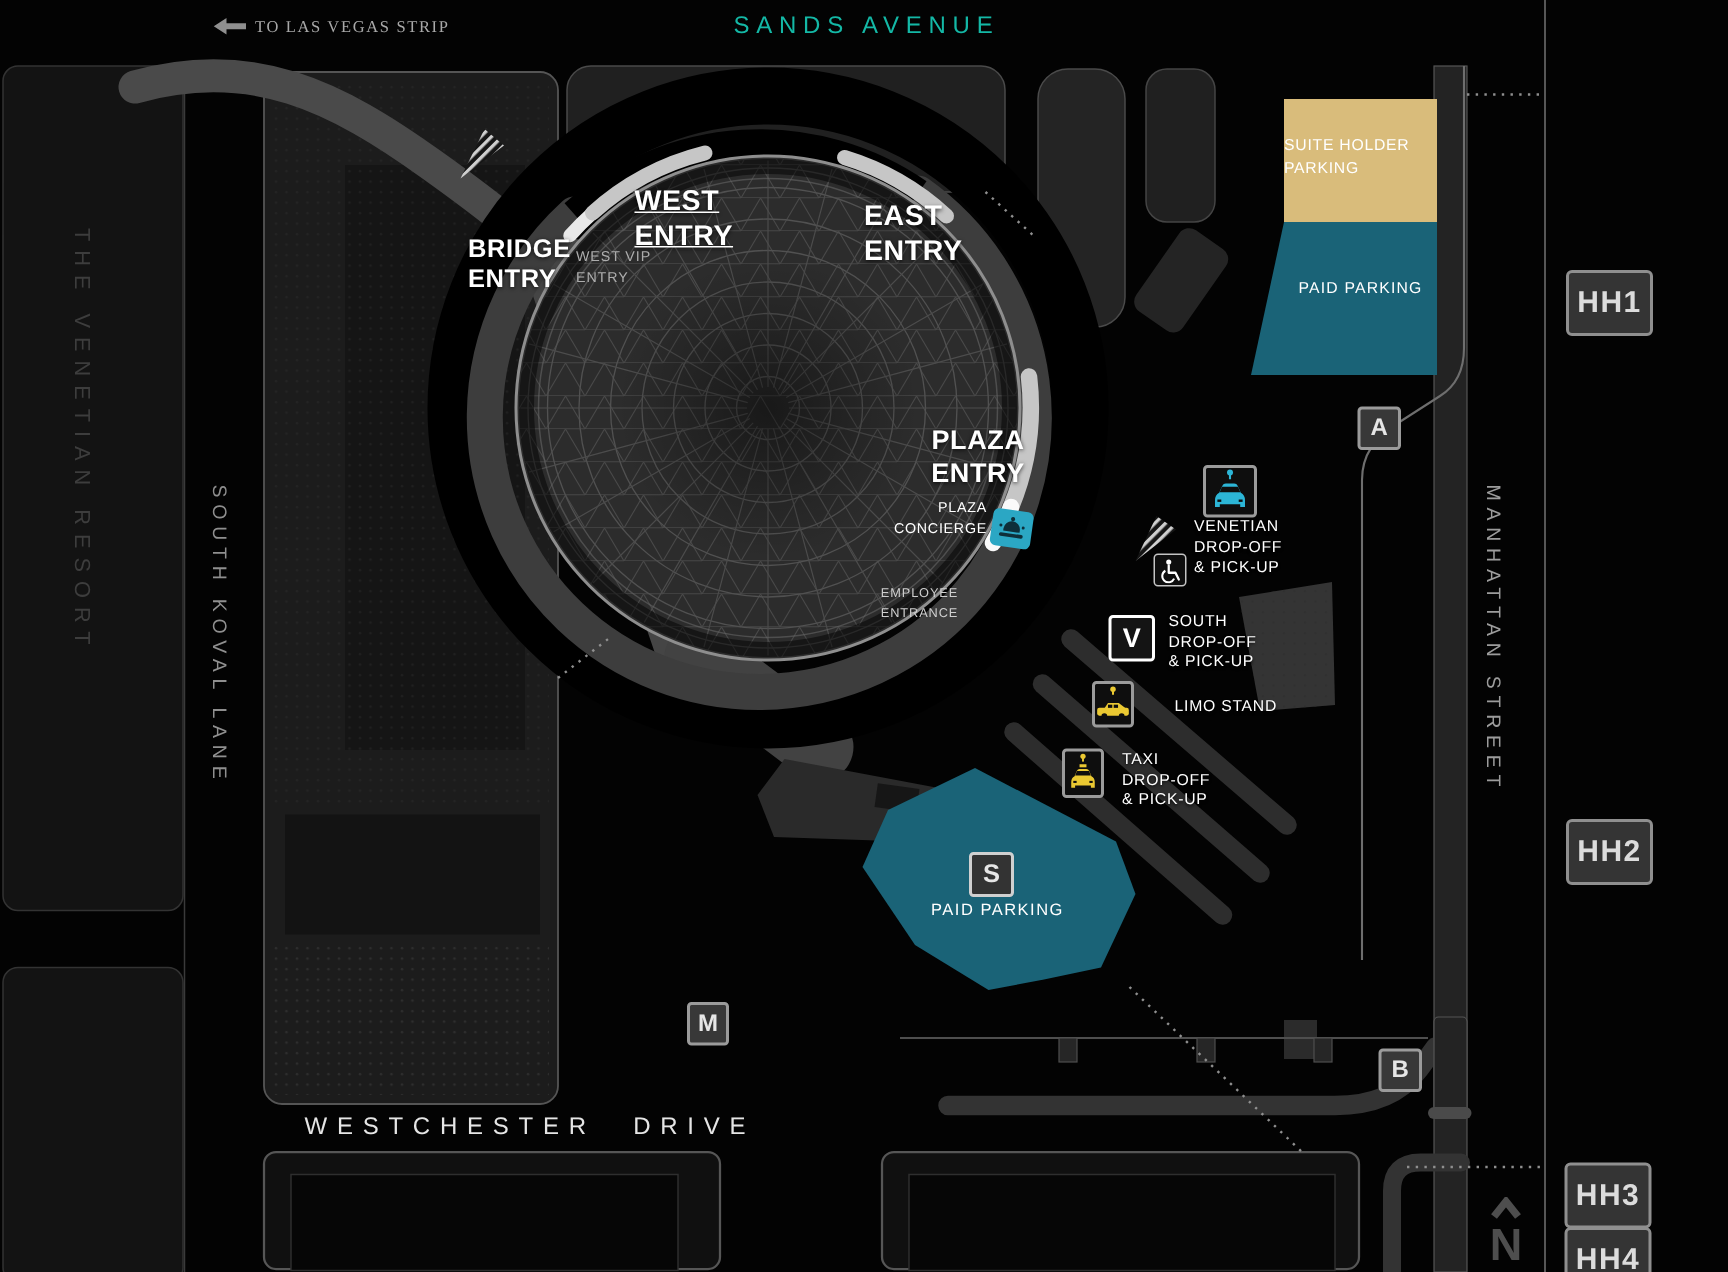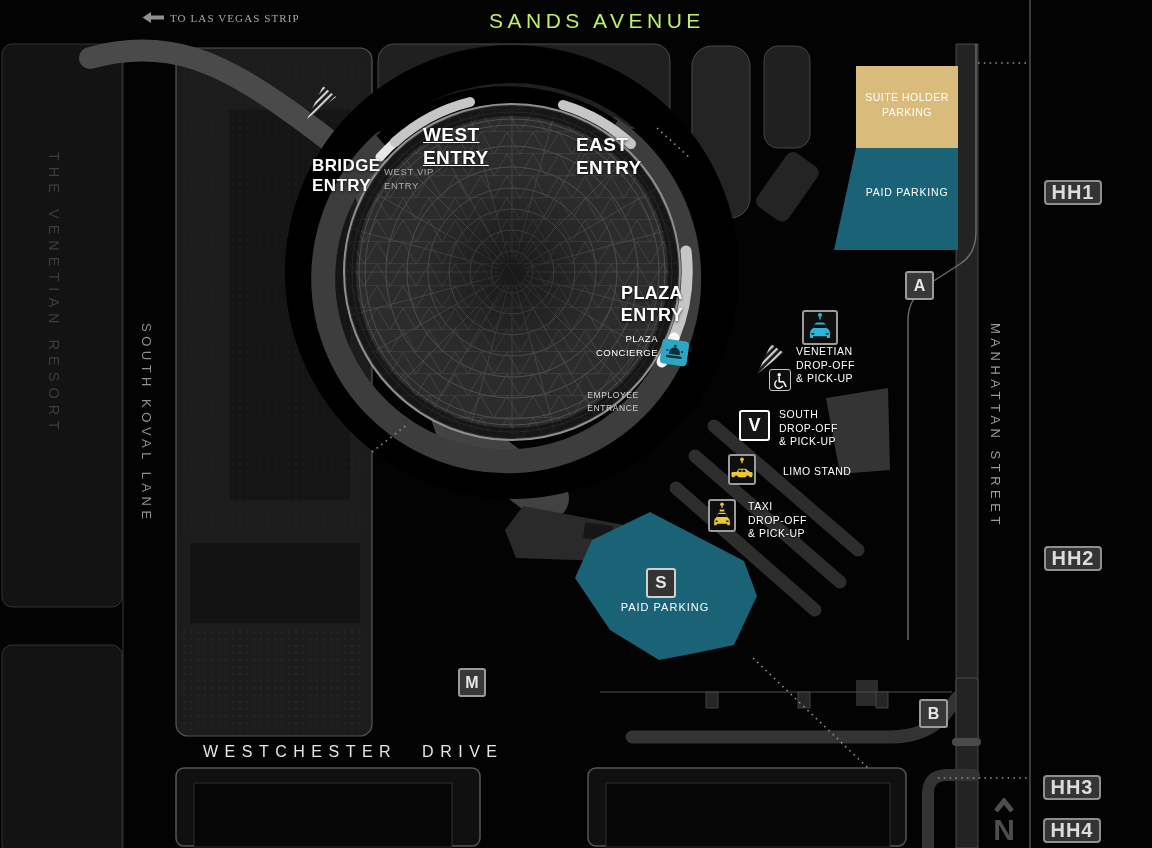--- a/index.html
+++ b/index.html
@@ -6,21 +6,21 @@
   .stage{position:relative;width:1152px;height:848px;background:#020202;overflow:hidden;
          font-family:"Liberation Sans",sans-serif;}
   .stage svg.base{position:absolute;left:0;top:0;}
   .lbl{position:absolute;color:#fff;}
   .lbl span{display:block;}
   .entry{font-weight:bold;letter-spacing:.4px;line-height:1.2;text-shadow:0 1px 3px rgba(0,0,0,.75);}
   .svc{font-size:10.5px;letter-spacing:.5px;line-height:1.3;color:#fff;text-shadow:0 1px 2px rgba(0,0,0,.8);}
   .badge{position:absolute;display:flex;align-items:center;justify-content:center;box-sizing:border-box;
          background:#383838;border:2px solid #9b9b9b;border-radius:3px;color:#e6e6e6;font-weight:bold;}
   .gate{position:absolute;display:flex;align-items:center;justify-content:center;box-sizing:border-box;
-        width:58px;height:25px;background:#343434;border:2px solid #8f8f8f;border-radius:4px;
+        width:58px;height:44px;background:#343434;border:2px solid #8f8f8f;border-radius:4px;
         color:#dcdcdc;font-weight:bold;font-size:20px;letter-spacing:1px;}
   .vtext{position:absolute;writing-mode:vertical-rl;}
   .iconbox{position:absolute;background:#0e0e0e;border:2px solid #9b9b9b;border-radius:3px;
            display:flex;align-items:center;justify-content:center;box-sizing:border-box;}
 </style>
 </head>
 <body>
 
 <div class="stage">
 
@@ -188,21 +188,21 @@
 
   <g stroke="#8f8f8f" stroke-width="1.6" stroke-dasharray="1.6 4.2" fill="none">
     <path d="M 978,63 H 1028"></path>
     <path d="M 753,658 L 868,768"></path>
     <path d="M 938,778 H 1028"></path>
     <path d="M 657,128 L 690,158"></path>
     <path d="M 372,452 L 408,424"></path>
   </g>
 </svg>
 
-<div class="lbl" style="left:489px;top:9px;font-size:21px;letter-spacing:4.5px;color:#bef264;">SANDS AVENUE</div>
+<div class="lbl" style="left:489px;top:9px;font-size:16px;letter-spacing:4.5px;color:#14b8a6;">SANDS AVENUE</div>
 <svg style="position:absolute;left:142px;top:11px;" width="22" height="13">
   <path d="M22 4.5 H9 V1 L0.5 6.5 L9 12 V8.5 H22 Z" fill="#8f8f8f"></path>
 </svg>
 <div class="lbl" style="left:170px;top:12px;font-size:11px;letter-spacing:1.1px;color:#a8a8a8;font-family:Liberation Serif, serif;">TO LAS VEGAS STRIP</div>
 
 <div class="vtext" style="left:46px;top:152px;font-size:14.5px;letter-spacing:6px;color:#3d3d3d;">THE VENETIAN RESORT</div>
 <div class="vtext" style="left:139px;top:323px;font-size:13px;letter-spacing:4.5px;color:#8f8f8f;">SOUTH KOVAL LANE</div>
 <div class="vtext" style="left:988px;top:323px;font-size:13px;letter-spacing:4.5px;color:#9c9c9c;">MANHATTAN STREET</div>
 <div class="lbl" style="left:203px;top:743px;font-size:16px;letter-spacing:6.5px;color:#e5e5e5;word-spacing:14px;">WESTCHESTER  DRIVE</div>
 
@@ -228,21 +228,21 @@
 </div>
 <div class="lbl" style="left:582px;top:332px;width:76px;text-align:right;font-size:9.5px;line-height:1.5;letter-spacing:.5px;">
   <span>PLAZA</span>
       <span>CONCIERGE</span>
 </div>
 <div class="lbl" style="left:572px;top:389px;width:82px;text-align:center;font-size:8.5px;line-height:1.5;letter-spacing:.6px;color:#cfcfcf;">
   <span>EMPLOYEE</span>
       <span>ENTRANCE</span>
 </div>
 
-<div class="lbl" style="left:856px;top:90px;width:102px;text-align:center;font-size:10.5px;line-height:1.45;letter-spacing:.5px;">
+<div class="lbl" style="left:856px;top:90px;width:102px;text-align:left;font-size:10.5px;line-height:1.45;letter-spacing:.5px;">
   <span>SUITE HOLDER</span>
       <span>PARKING</span>
 </div>
 <div class="lbl" style="left:856px;top:186px;width:102px;text-align:center;font-size:10.5px;letter-spacing:.8px;">PAID PARKING</div>
 <div class="lbl" style="left:605px;top:601px;width:120px;text-align:center;font-size:11px;letter-spacing:1px;">PAID PARKING</div>
 
 <div class="lbl svc" style="left:796px;top:345px;">
   <span>VENETIAN</span>
       <span>DROP-OFF</span>
       <span>&amp; PICK-UP</span>

